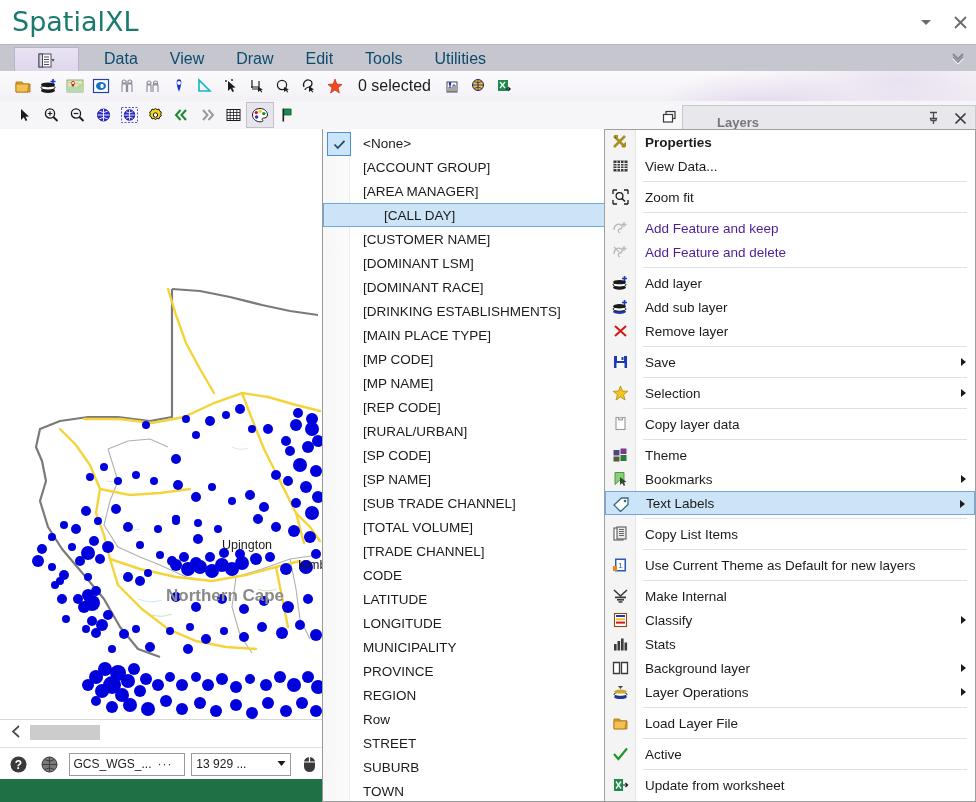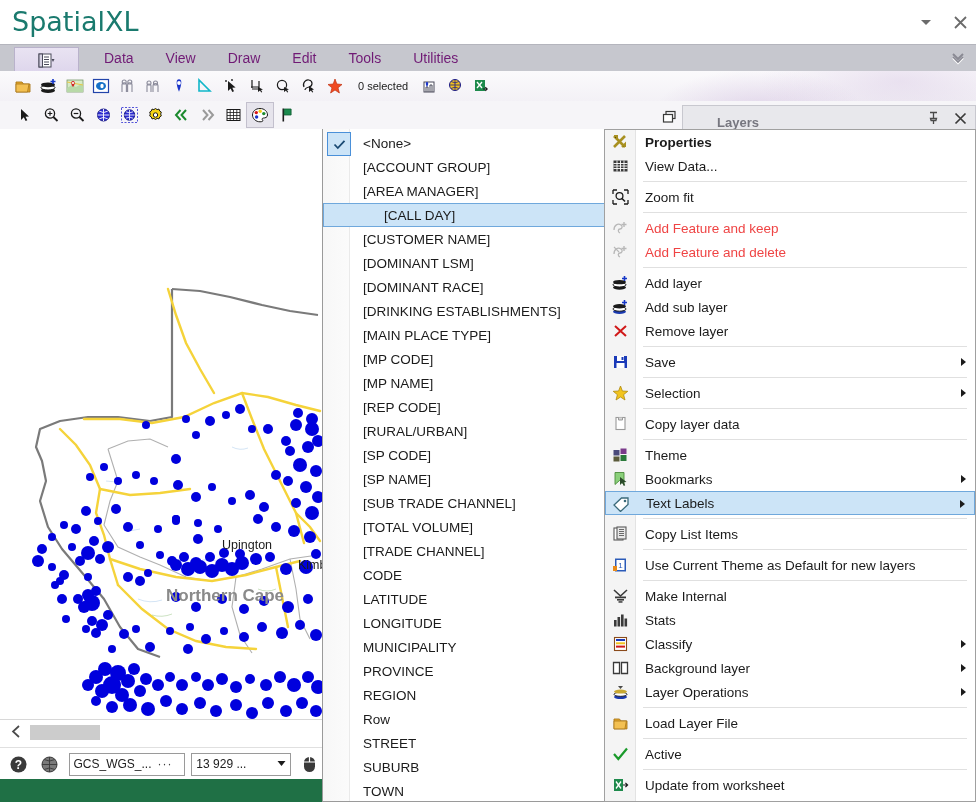--- a/index.html
+++ b/index.html
@@ -34,37 +34,37 @@
     border-top:1px solid #b4b5bd;
   }
   .ribbon-tab {
     position:absolute; left:14px; top:2px; width:63px; height:24px;
     background:linear-gradient(180deg,#e9e3f2 0%, #ded6ec 100%);
     border:1px solid #b9b2cb;
     display:flex; align-items:center; justify-content:center; gap:2px;
   }
   .menu-items { position:absolute; left:88px; top:0; height:27px; display:flex; align-items:center; }
   .menu-item {
-    font-size:14px; color:#701a75; padding:0 16px; line-height:27px; cursor:default;
+    font-size:16px; color:#0c4a6e; padding:0 16px; line-height:27px; cursor:default;
     font-family:"Liberation Sans", sans-serif;
   }
   .menu-chev { position:absolute; right:10px; top:6px; color:#8a8a94; }
 
   
   .toolbar1 {
     position:absolute; left:0; top:71px; width:976px; height:30px;
     background:
       radial-gradient(ellipse 150px 60px at 760px 40px, rgba(196,170,214,0.38), rgba(255,255,255,0) 70%),
       radial-gradient(ellipse 200px 70px at 900px 10px, rgba(205,184,220,0.35), rgba(255,255,255,0) 70%),
       linear-gradient(180deg,#fbfafc 0%, #f3f1f6 100%);
     border-bottom:1px solid #d5d5dd;
   }
   .tb-icons { position:absolute; left:10px; top:0; height:30px; display:flex; align-items:center; gap:0px; }
   .ticon { width:26px; height:26px; display:flex; align-items:center; justify-content:center; cursor:default; }
-  .selcount { font-size:11px; color:#202020; margin:0 8px 0 10px; white-space:nowrap; }
+  .selcount { font-size:16px; color:#202020; margin:0 8px 0 10px; white-space:nowrap; }
 
   
   .toolbar2 {
     position:absolute; left:0; top:101px; width:976px; height:28px;
     background:#f6f5f8;
     border-bottom:1px solid #d5d5dd;
   }
   .tb2-icons { position:absolute; left:12px; top:0; height:28px; display:flex; align-items:center; }
   .ticon2 { width:26px; height:24px; display:flex; align-items:center; justify-content:center; cursor:default;}
   .ticon2.pressed { background:#e6e4ec; border:1px solid #c3c0cd; }
@@ -160,21 +160,21 @@
     box-sizing:border-box;
   }
   .cm-row .cm-ico {
     position:absolute; left:4px; top:2px; width:22px; height:20px;
     display:flex; align-items:center; justify-content:center;
   }
   .cm-row .cm-lbl {
     margin-left:40px; font-size:13.5px; color:#1b1b1b; white-space:nowrap;
   }
   .cm-row.bold .cm-lbl { font-weight:bold; }
-  .cm-row.disabled .cm-lbl { color:#ef4444; }
+  .cm-row.disabled .cm-lbl { color:#4c1d95; }
   .cm-row.highlight { background:#cce4f7; border:1px solid #6fa8dc; }
   .cm-arrow {
     position:absolute; right:9px; top:8px;
     width:0;height:0;border-left:5px solid #1b1b1b;
     border-top:4px solid transparent;border-bottom:4px solid transparent;
   }
   .cm-sep { height:1px; background:#e0e0e0; margin:3px 8px 3px 38px; }
 </style>
 </head>
 <body>
@@ -971,43 +971,43 @@
               <rect x="3" y="8.5" width="11" height="1.8" fill="#3a3a3a"></rect>
               <rect x="5" y="11" width="7" height="1.6" fill="#3a3a3a"></rect>
               <rect x="6.5" y="13.2" width="4" height="1.5" fill="#3a3a3a"></rect>
             </svg>
           </span>
           <span class="cm-lbl">Make Internal</span>
         </div>
         <div class="cm-row">
           <span class="cm-ico">
             <svg width="17" height="16" viewBox="0 0 17 16">
+              <rect x="2.5" y="1.5" width="12" height="13" fill="#ffffff" stroke="#8a4a1a" stroke-width="1.1"></rect>
+              <rect x="4" y="3" width="9" height="2" fill="#1a3ab8"></rect>
+              <rect x="4" y="6.3" width="9" height="2" fill="#f2c41e"></rect>
+              <rect x="4" y="9.6" width="9" height="2" fill="#d01818"></rect>
+            </svg>
+          </span>
+          <span class="cm-lbl">Classify</span>
+          <span class="cm-arrow"></span>
+        </div>
+        <div class="cm-row">
+          <span class="cm-ico">
+            <svg width="17" height="16" viewBox="0 0 17 16">
               <rect x="2" y="8" width="2.6" height="6.5" fill="#3a3a3a"></rect>
               <rect x="5.5" y="5" width="2.6" height="9.5" fill="#3a3a3a"></rect>
               <rect x="9" y="2.5" width="2.6" height="12" fill="#3a3a3a"></rect>
               <rect x="12.5" y="6.5" width="2.6" height="8" fill="#3a3a3a"></rect>
             </svg>
           </span>
           <span class="cm-lbl">Stats</span>
         </div>
         <div class="cm-row">
           <span class="cm-ico">
             <svg width="17" height="16" viewBox="0 0 17 16">
-              <rect x="2.5" y="1.5" width="12" height="13" fill="#ffffff" stroke="#8a4a1a" stroke-width="1.1"></rect>
-              <rect x="4" y="3" width="9" height="2" fill="#1a3ab8"></rect>
-              <rect x="4" y="6.3" width="9" height="2" fill="#f2c41e"></rect>
-              <rect x="4" y="9.6" width="9" height="2" fill="#d01818"></rect>
-            </svg>
-          </span>
-          <span class="cm-lbl">Classify</span>
-          <span class="cm-arrow"></span>
-        </div>
-        <div class="cm-row">
-          <span class="cm-ico">
-            <svg width="17" height="16" viewBox="0 0 17 16">
               <path d="M1.5,2.5 h6 v11 h-6 Z M9.5,2.5 h6 v11 h-6 Z" fill="#ffffff" stroke="#3a3a3a" stroke-width="1.3"></path>
               <path d="M7.5,2.5 v11 M9.5,2.5 v11" stroke="#3a3a3a" stroke-width="1"></path>
             </svg>
           </span>
           <span class="cm-lbl">Background layer</span>
           <span class="cm-arrow"></span>
         </div>
         <div class="cm-row">
           <span class="cm-ico">
             <svg width="17" height="16" viewBox="0 0 17 16">

